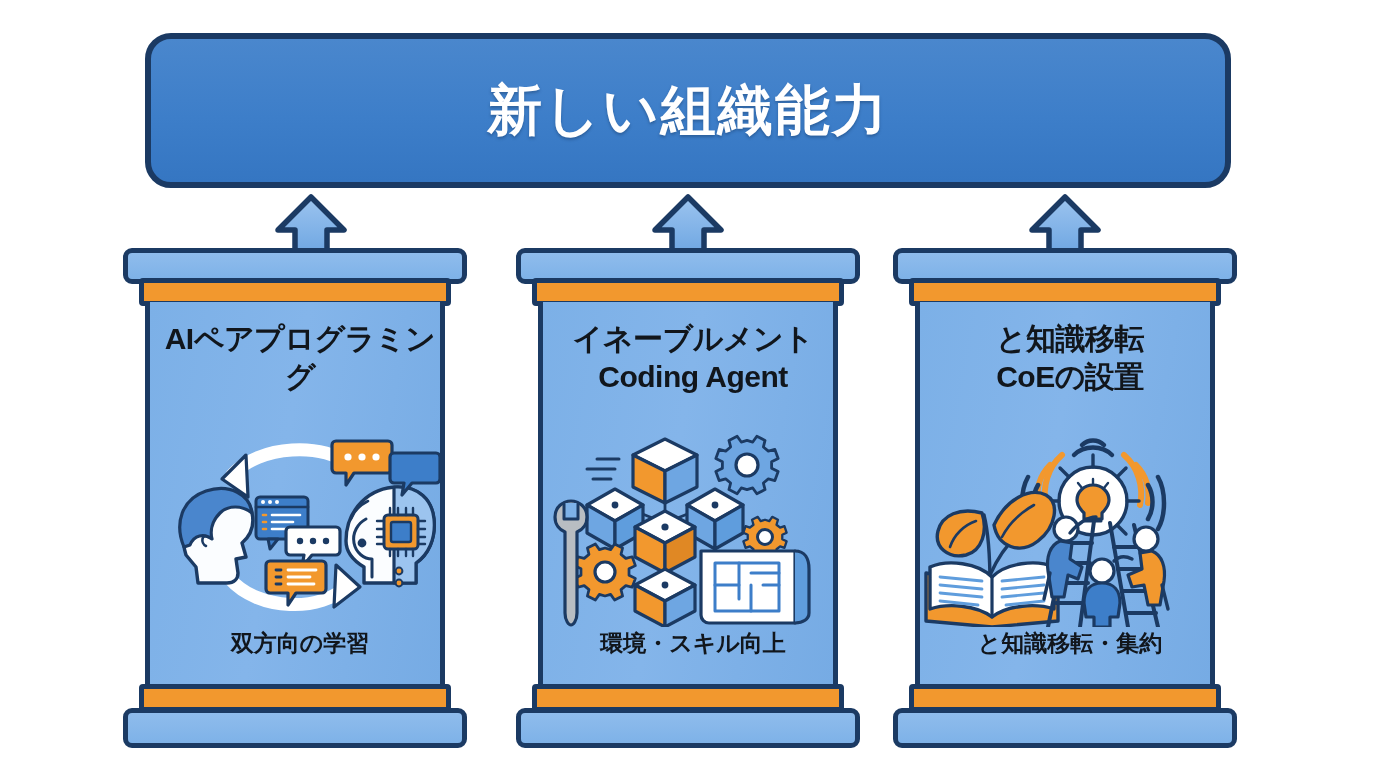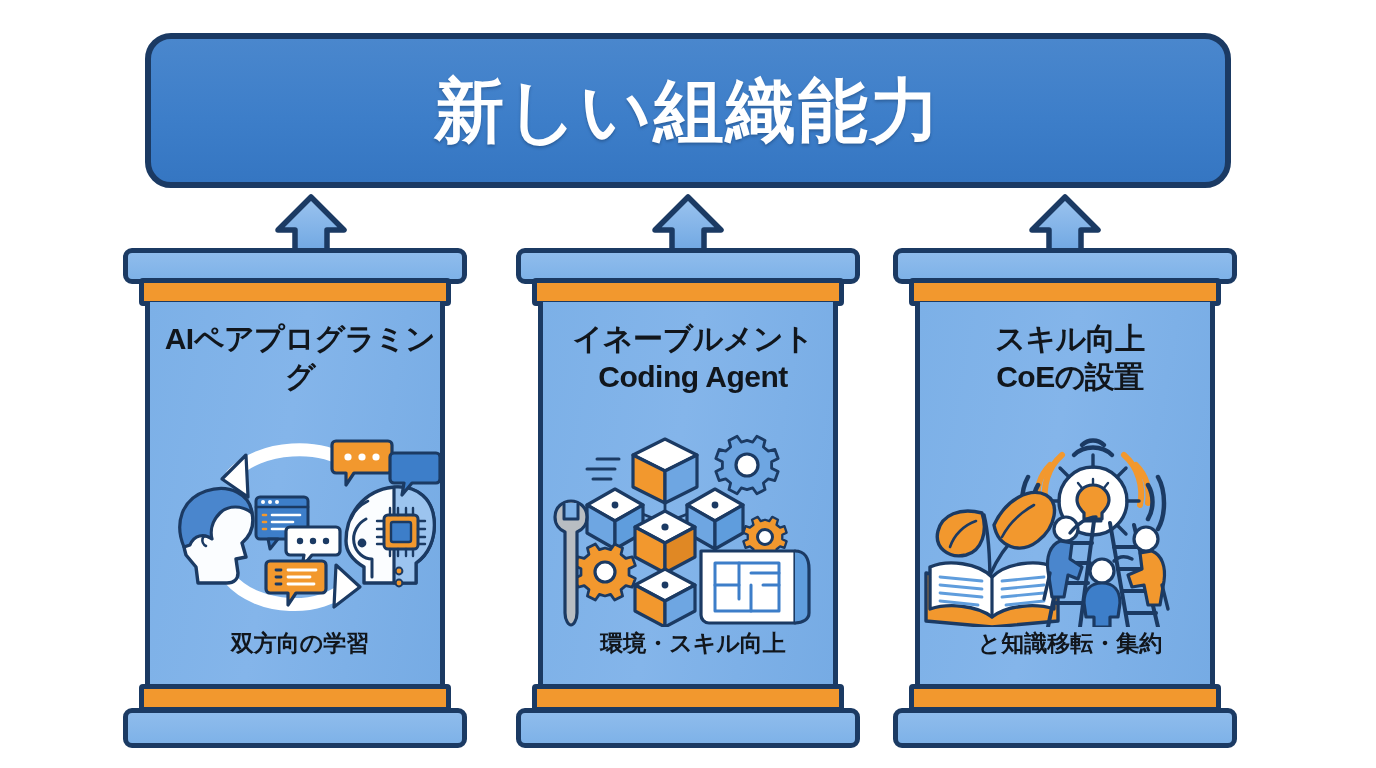--- a/index.html
+++ b/index.html
@@ -33,21 +33,21 @@
     box-sizing: border-box;
     background: linear-gradient(180deg, #4a87cd 0%, #3d7ec9 55%, #3576c2 100%);
     border: 6px solid #1b3a63;
     border-radius: 26px;
     display: flex;
     align-items: center;
     justify-content: center;
   }
   .header-title {
     color: #ffffff;
-    font-size: 70px;
+    font-size: 55px;
     font-weight: bold;
     letter-spacing: 2px;
     line-height: 1;
     text-shadow: 0 2px 3px rgba(15,40,75,0.35);
     white-space: nowrap;
   }
 
   
   .arrow {
     position: absolute;
@@ -430,21 +430,21 @@
     <div class="pillar-band-bottom"></div>
     <div class="pillar-base"></div>
   </div>
 
   <div class="pillar" style="left:893px;">
     <div class="pillar-capital"></div>
     <div class="pillar-band-top"></div>
     <div class="pillar-body">
 
       <div class="pillar-title">
-        <span class="ln">スキル向上</span>
+        <span class="ln">と知識移転</span>
         <span class="ln">CoEの設置</span>
       </div>
 
       <div class="pillar-art">
         <svg width="300" height="200" viewBox="0 0 300 200">
           <g stroke="#1b3a63" stroke-width="3.2" stroke-linejoin="round" stroke-linecap="round">
 
             <g fill="none" stroke="#f2982e" stroke-width="6" stroke-linecap="round">
               <path d="M130 38 C120 48 116 62 118 76"></path>
               <path d="M142 28 C128 40 122 60 126 78"></path>

